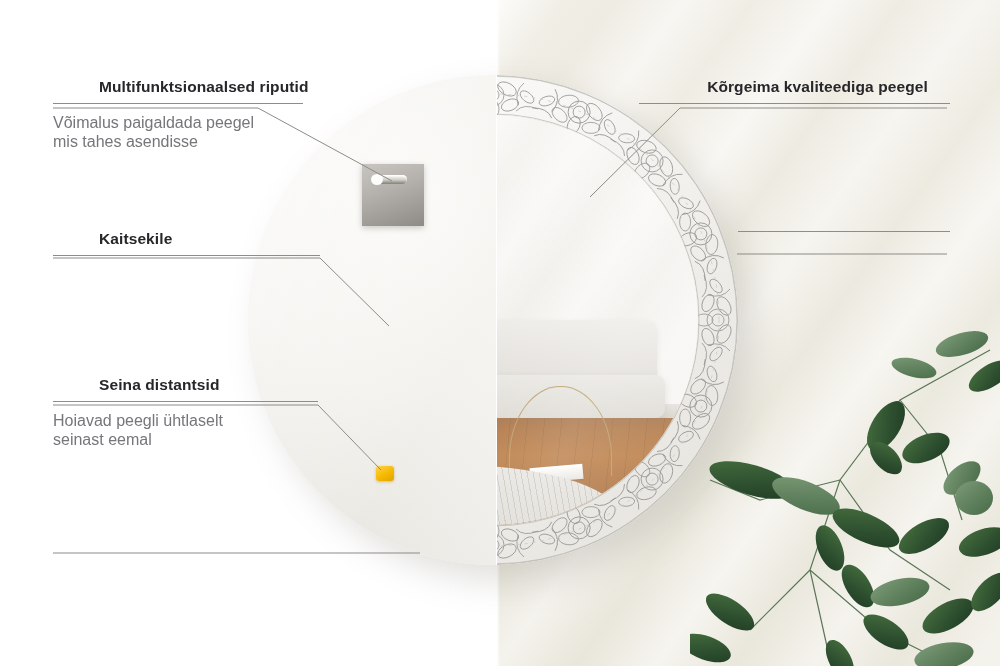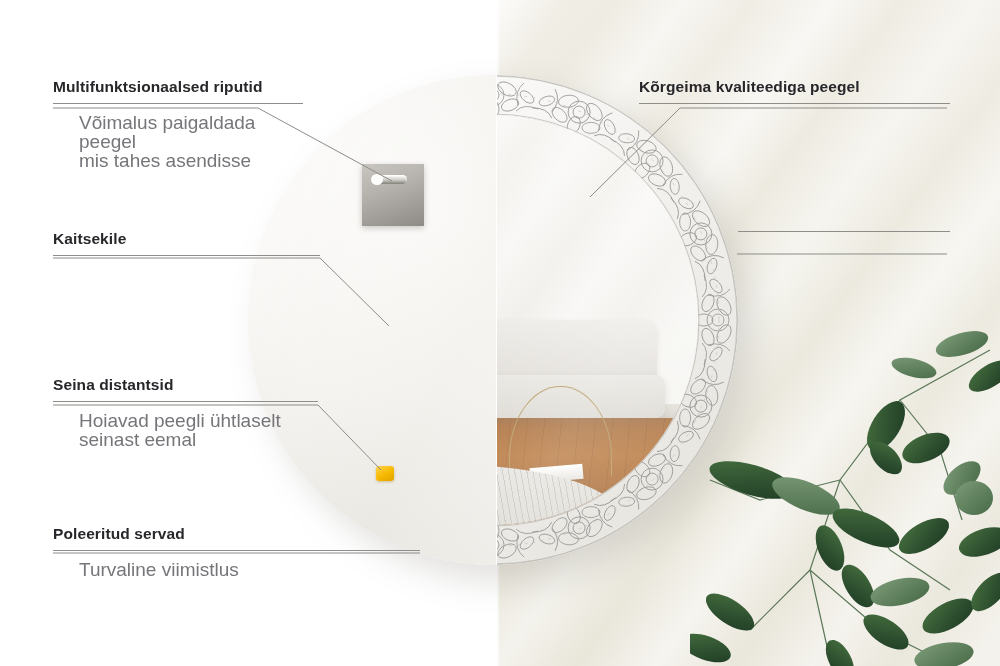--- a/index.html
+++ b/index.html
@@ -226,31 +226,30 @@
     position: absolute; left: 376px; top: 466px;
     width: 18px; height: 15px; border-radius: 3px;
     background: linear-gradient(150deg,#ffd34d 0%, #f6b800 55%, #e0a400 100%);
     box-shadow: 0 1px 3px rgba(140,110,0,0.35);
   }
 
   
   .callout { position: absolute; }
   .callout .c-title {
     font-size: 15.5px; font-weight: 700; color: #27262a;
-    letter-spacing: .1px; white-space: nowrap;
+    letter-spacing: .1px; white-space: nowrap; margin-left: 46px;
   }
   .callout .c-rule {
     height: 1px; background: #8e8d8a; margin: 7px 0 9px 0;
   }
   .callout .c-body {
-    font-size: 19px; line-height: 19px; color: #76757a;
+    font-size: 16px; line-height: 19px; color: #76757a;
     white-space: pre-line;
-    margin-left: 26px;
-  }
-  .callout.right { text-align: left; }
+  }
+  .callout.right { text-align: center; }
 
   .co-1 { left: 53px; top: 78px;  width: 250px; }
   .co-2 { left: 53px; top: 230px; width: 267px; }
   .co-3 { left: 53px; top: 376px; width: 265px; }
   .co-4 { left: 53px; top: 525px; width: 367px; }
   .co-5 { right: 50px; top: 78px;  width: 311px; }
   .co-6 { right: 50px; top: 224px; width: 212px; }
 
   
   .leaders {
@@ -387,25 +386,20 @@
     <div class="c-rule"></div>
   </div>
 
   <div class="callout co-3">
     <div class="c-title">Seina distantsid</div>
     <div class="c-rule"></div>
     <div class="c-body">Hoiavad peegli ühtlaselt
 seinast eemal</div>
   </div>
 
-  <div class="callout co-4">
-    <div class="c-title">Poleeritud servad</div>
-    <div class="c-rule"></div>
-    <div class="c-body">Turvaline viimistlus</div>
-  </div>
 
   <div class="callout right co-5">
     <div class="c-title">Kõrgeima kvaliteediga peegel</div>
     <div class="c-rule"></div>
   </div>
 
   <div class="callout right co-6">
     <div class="c-rule"></div>
   </div>
 

